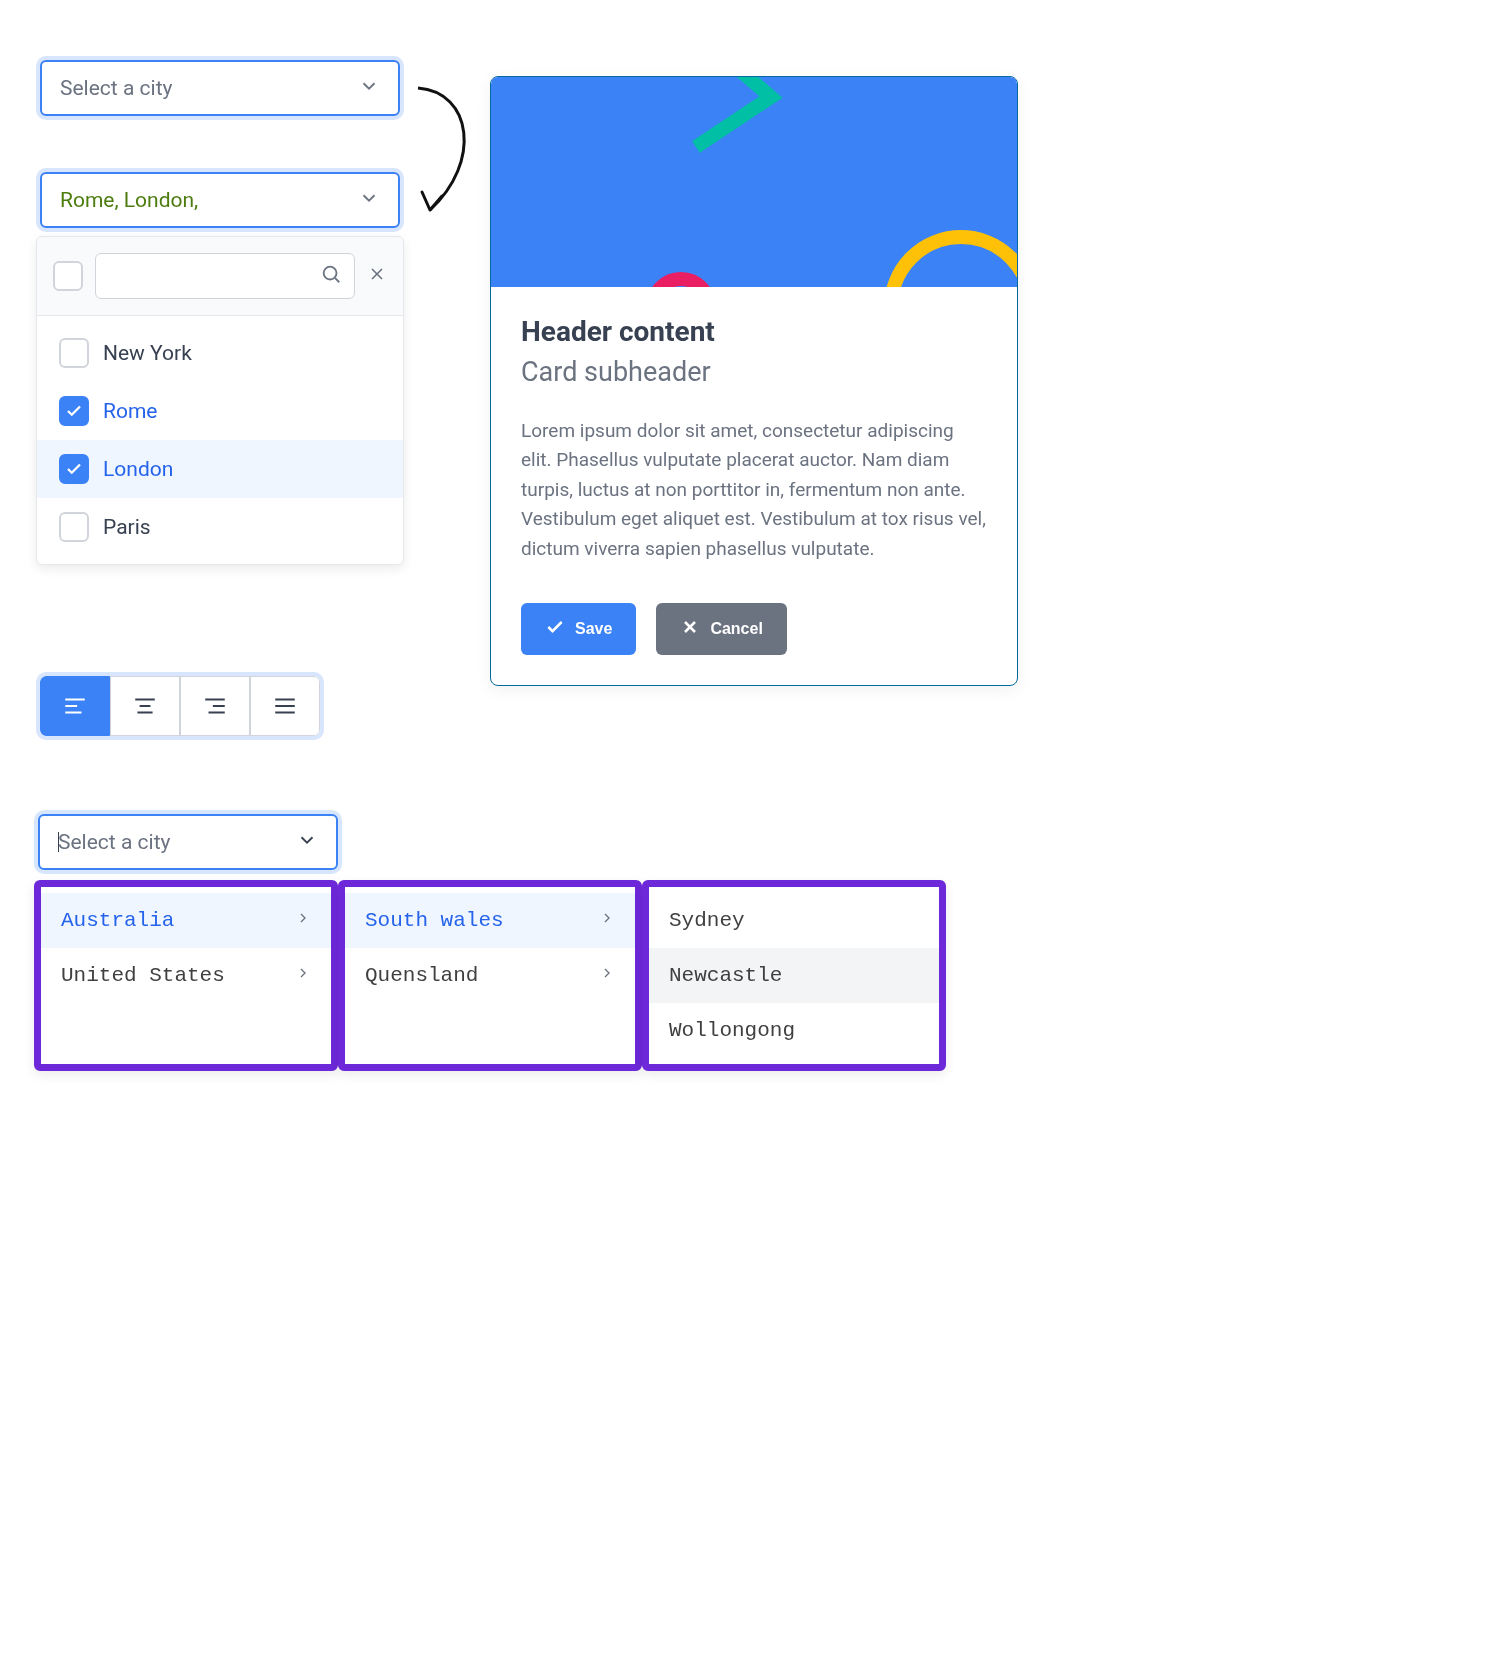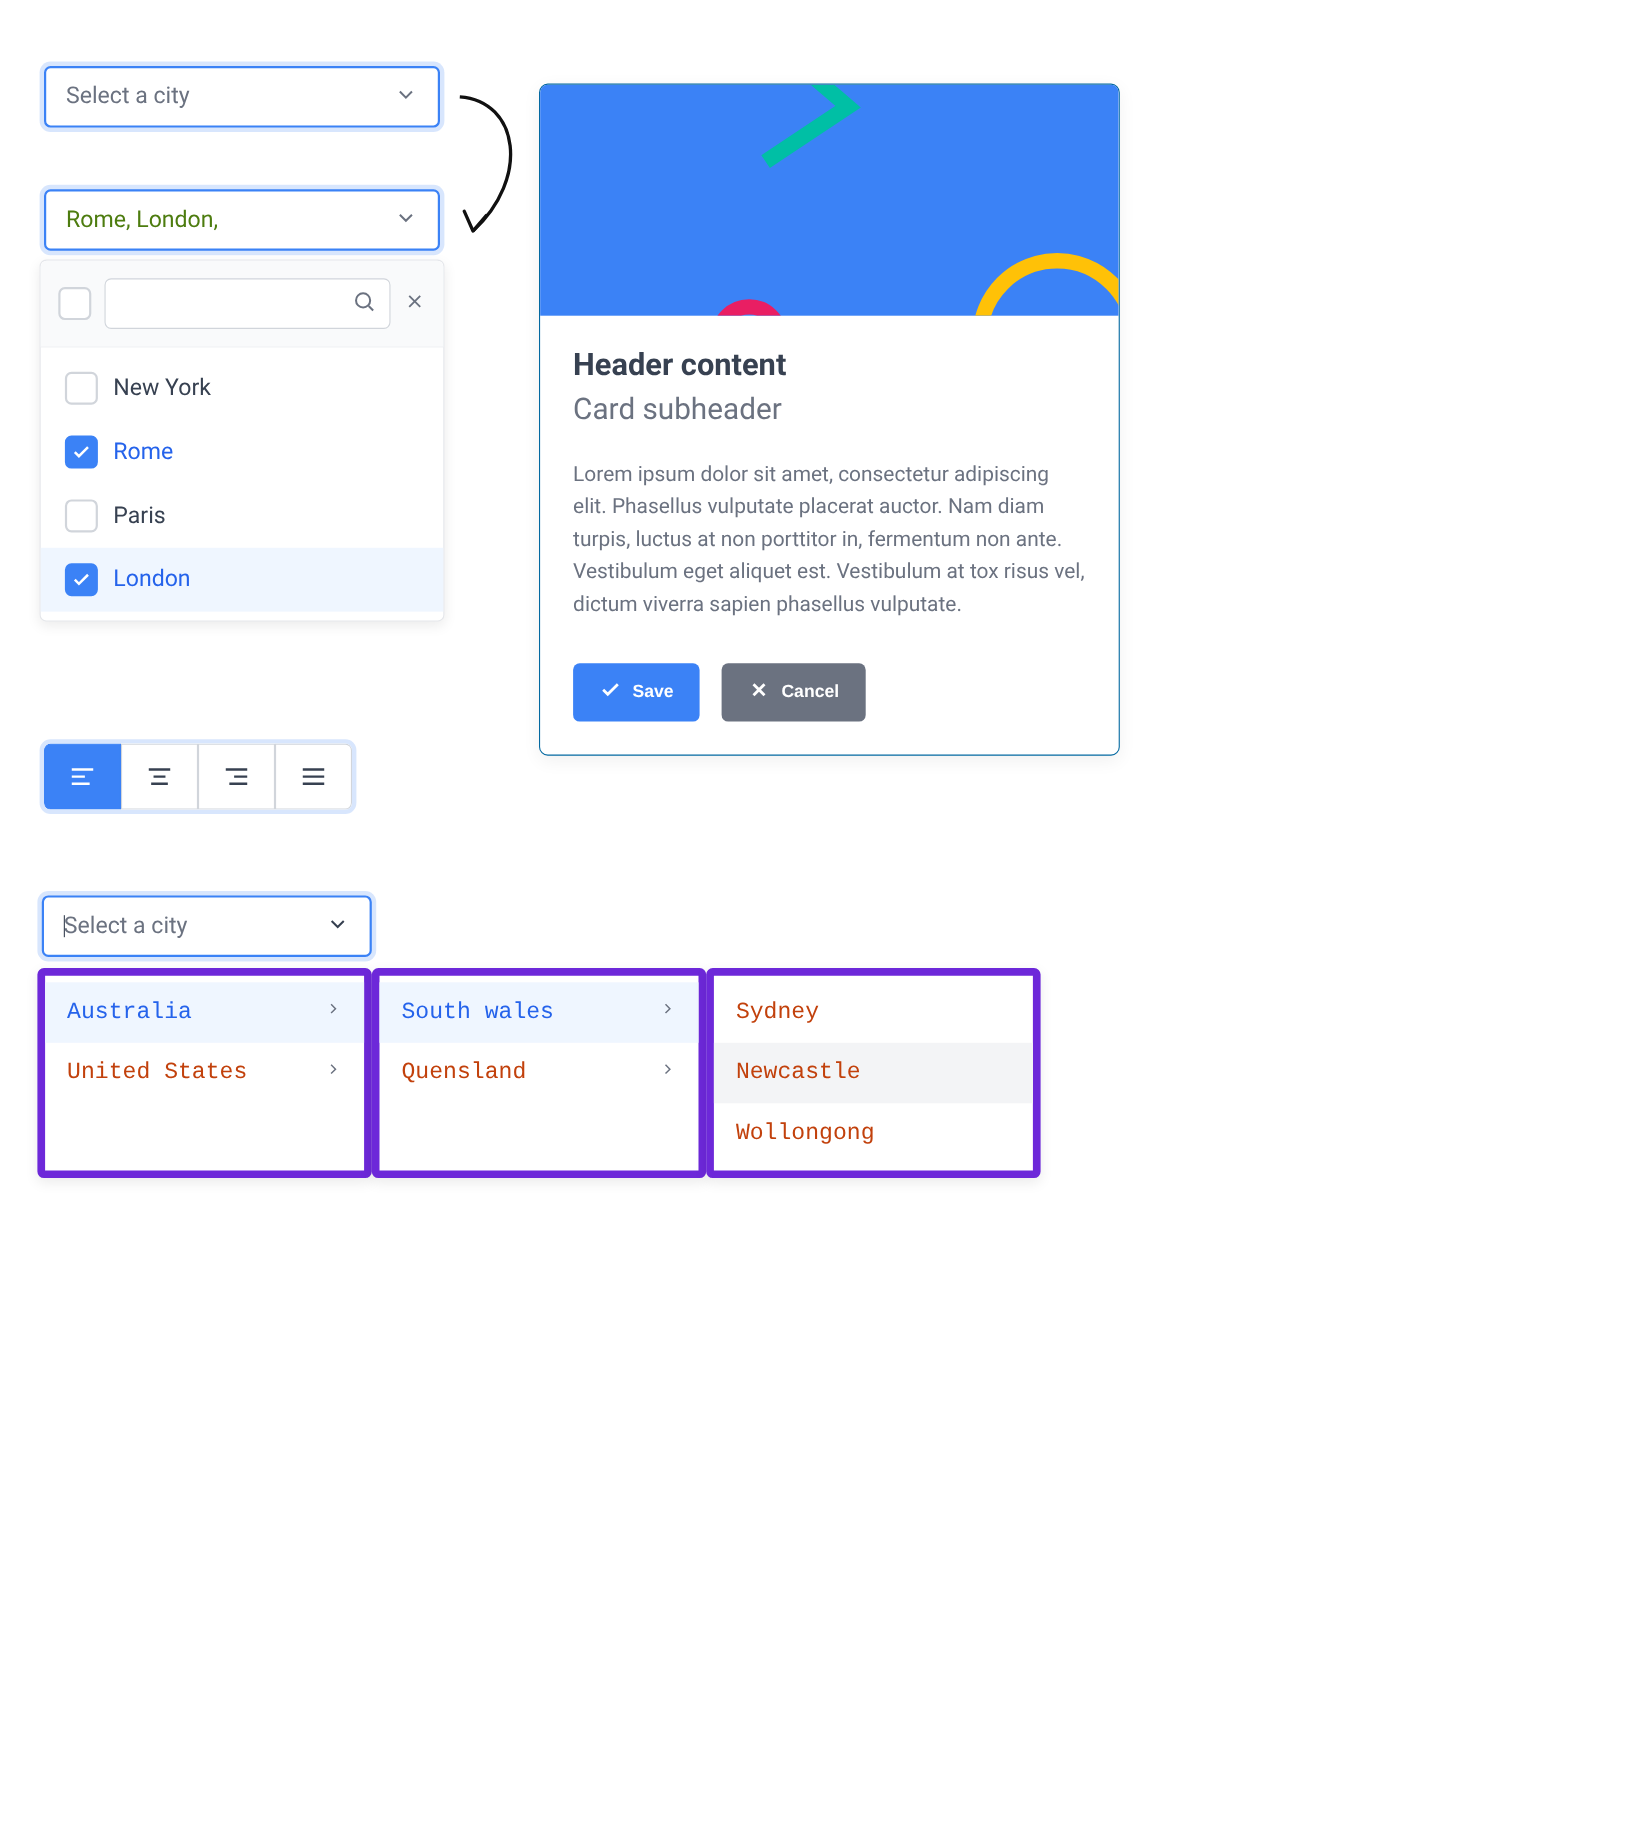--- a/index.html
+++ b/index.html
@@ -199,21 +199,21 @@
       min-width: 300px;
       padding: 6px 0;
       font-family: Liberation Mono, monospace;
     }
     .cascader-option {
       display: flex;
       align-items: center;
       justify-content: space-between;
       padding: 16px 20px;
       font-size: 21px;
-      color: #c2410c;
+      color: #404040;
       cursor: pointer;
     }
     .cascader-option.selected { color: #2563EB; background: #EFF6FF; }
     .cascader-option.highlighted { background: #F3F4F6; }
     .cascader-option svg { width: 16px; height: 16px; }
 
   </style>
 </head>
 <body>
 
@@ -267,31 +267,31 @@
       <span>New York</span>
     </div>
     <div class="option selected">
       <div class="checkbox checked">
         <svg viewBox="0 0 24 24" fill="none" stroke="#fff" stroke-width="3">
             <polyline points="20 6 9 17 4 12"></polyline>
           </svg>
       </div>
       <span>Rome</span>
     </div>
-    <div class="option">
-      <div class="checkbox"></div>
-      <span>Paris</span>
-    </div>
     <div class="option selected highlighted">
       <div class="checkbox checked">
         <svg viewBox="0 0 24 24" fill="none" stroke="#fff" stroke-width="3">
             <polyline points="20 6 9 17 4 12"></polyline>
           </svg>
       </div>
       <span>London</span>
+    </div>
+    <div class="option">
+      <div class="checkbox"></div>
+      <span>Paris</span>
     </div>
   </div>
 </div>
 
 <div class="button-group" style="left:40px; top:676px;">
   <div class="btn active">
     <svg viewBox="0 0 24 24" fill="none" stroke="#fff" stroke-width="2">
         <line x1="3" y1="6" x2="21" y2="6"></line>
         <line x1="3" y1="12" x2="14" y2="12"></line>
         <line x1="3" y1="18" x2="18" y2="18"></line>

